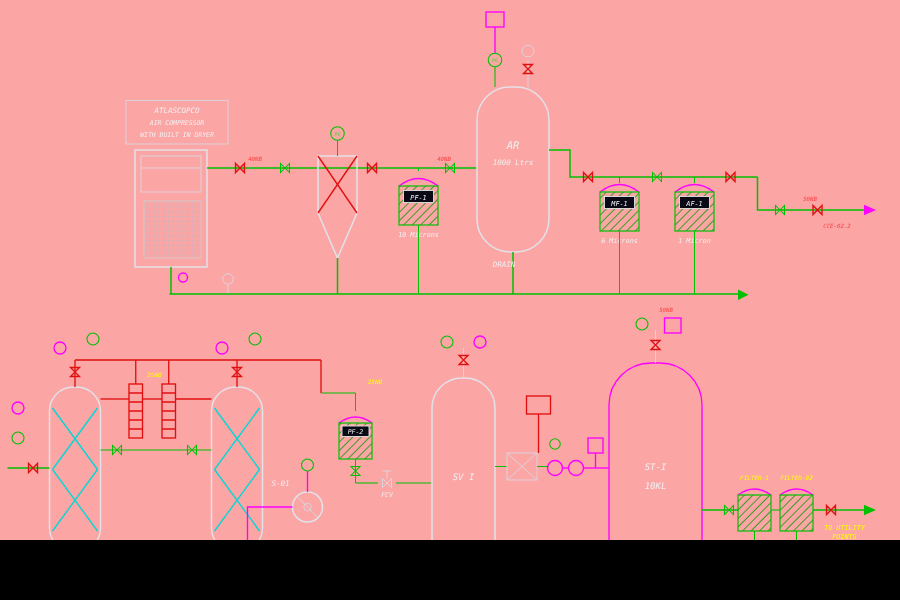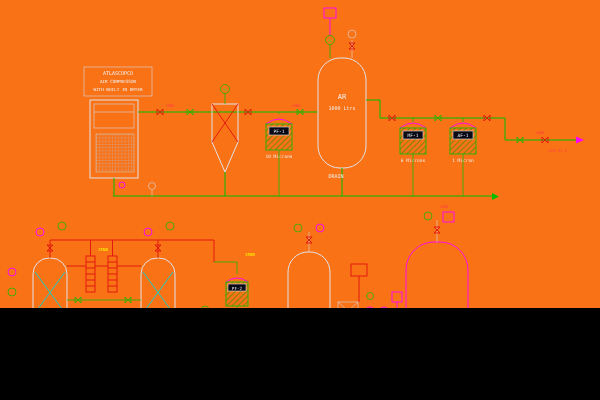--- a/index.html
+++ b/index.html
@@ -1,16 +1,16 @@
 <!DOCTYPE html>
 <html><head>
 <meta charset="utf-8">
 <style>
   html,body{margin:0;padding:0;background:#000;}
-  .canvas{position:relative;width:600px;height:308px;background:#f97316;overflow:hidden;}
+  .canvas{position:relative;width:600px;height:360px;background:#fca5a5;overflow:hidden;font-style:italic;}
   svg{position:absolute;left:0;top:0;}
   text{font-family:"DejaVu Sans Mono","Liberation Mono",monospace;}
   .w{fill:none;stroke:#e2e2e8;stroke-width:1;}
   .w2{fill:none;stroke:#d8d8e0;stroke-width:.6;}
   .g{fill:none;stroke:#00c000;stroke-width:1;}
   .g2{fill:none;stroke:#00c000;stroke-width:.7;}
   .r{fill:none;stroke:#e01010;stroke-width:.9;}
   .mg{fill:none;stroke:#ff00ff;stroke-width:.9;}
   .cy{fill:none;stroke:#00d8d8;stroke-width:.9;}
   .tw{fill:#f0f0f0;font-size:5px;text-anchor:middle;}

